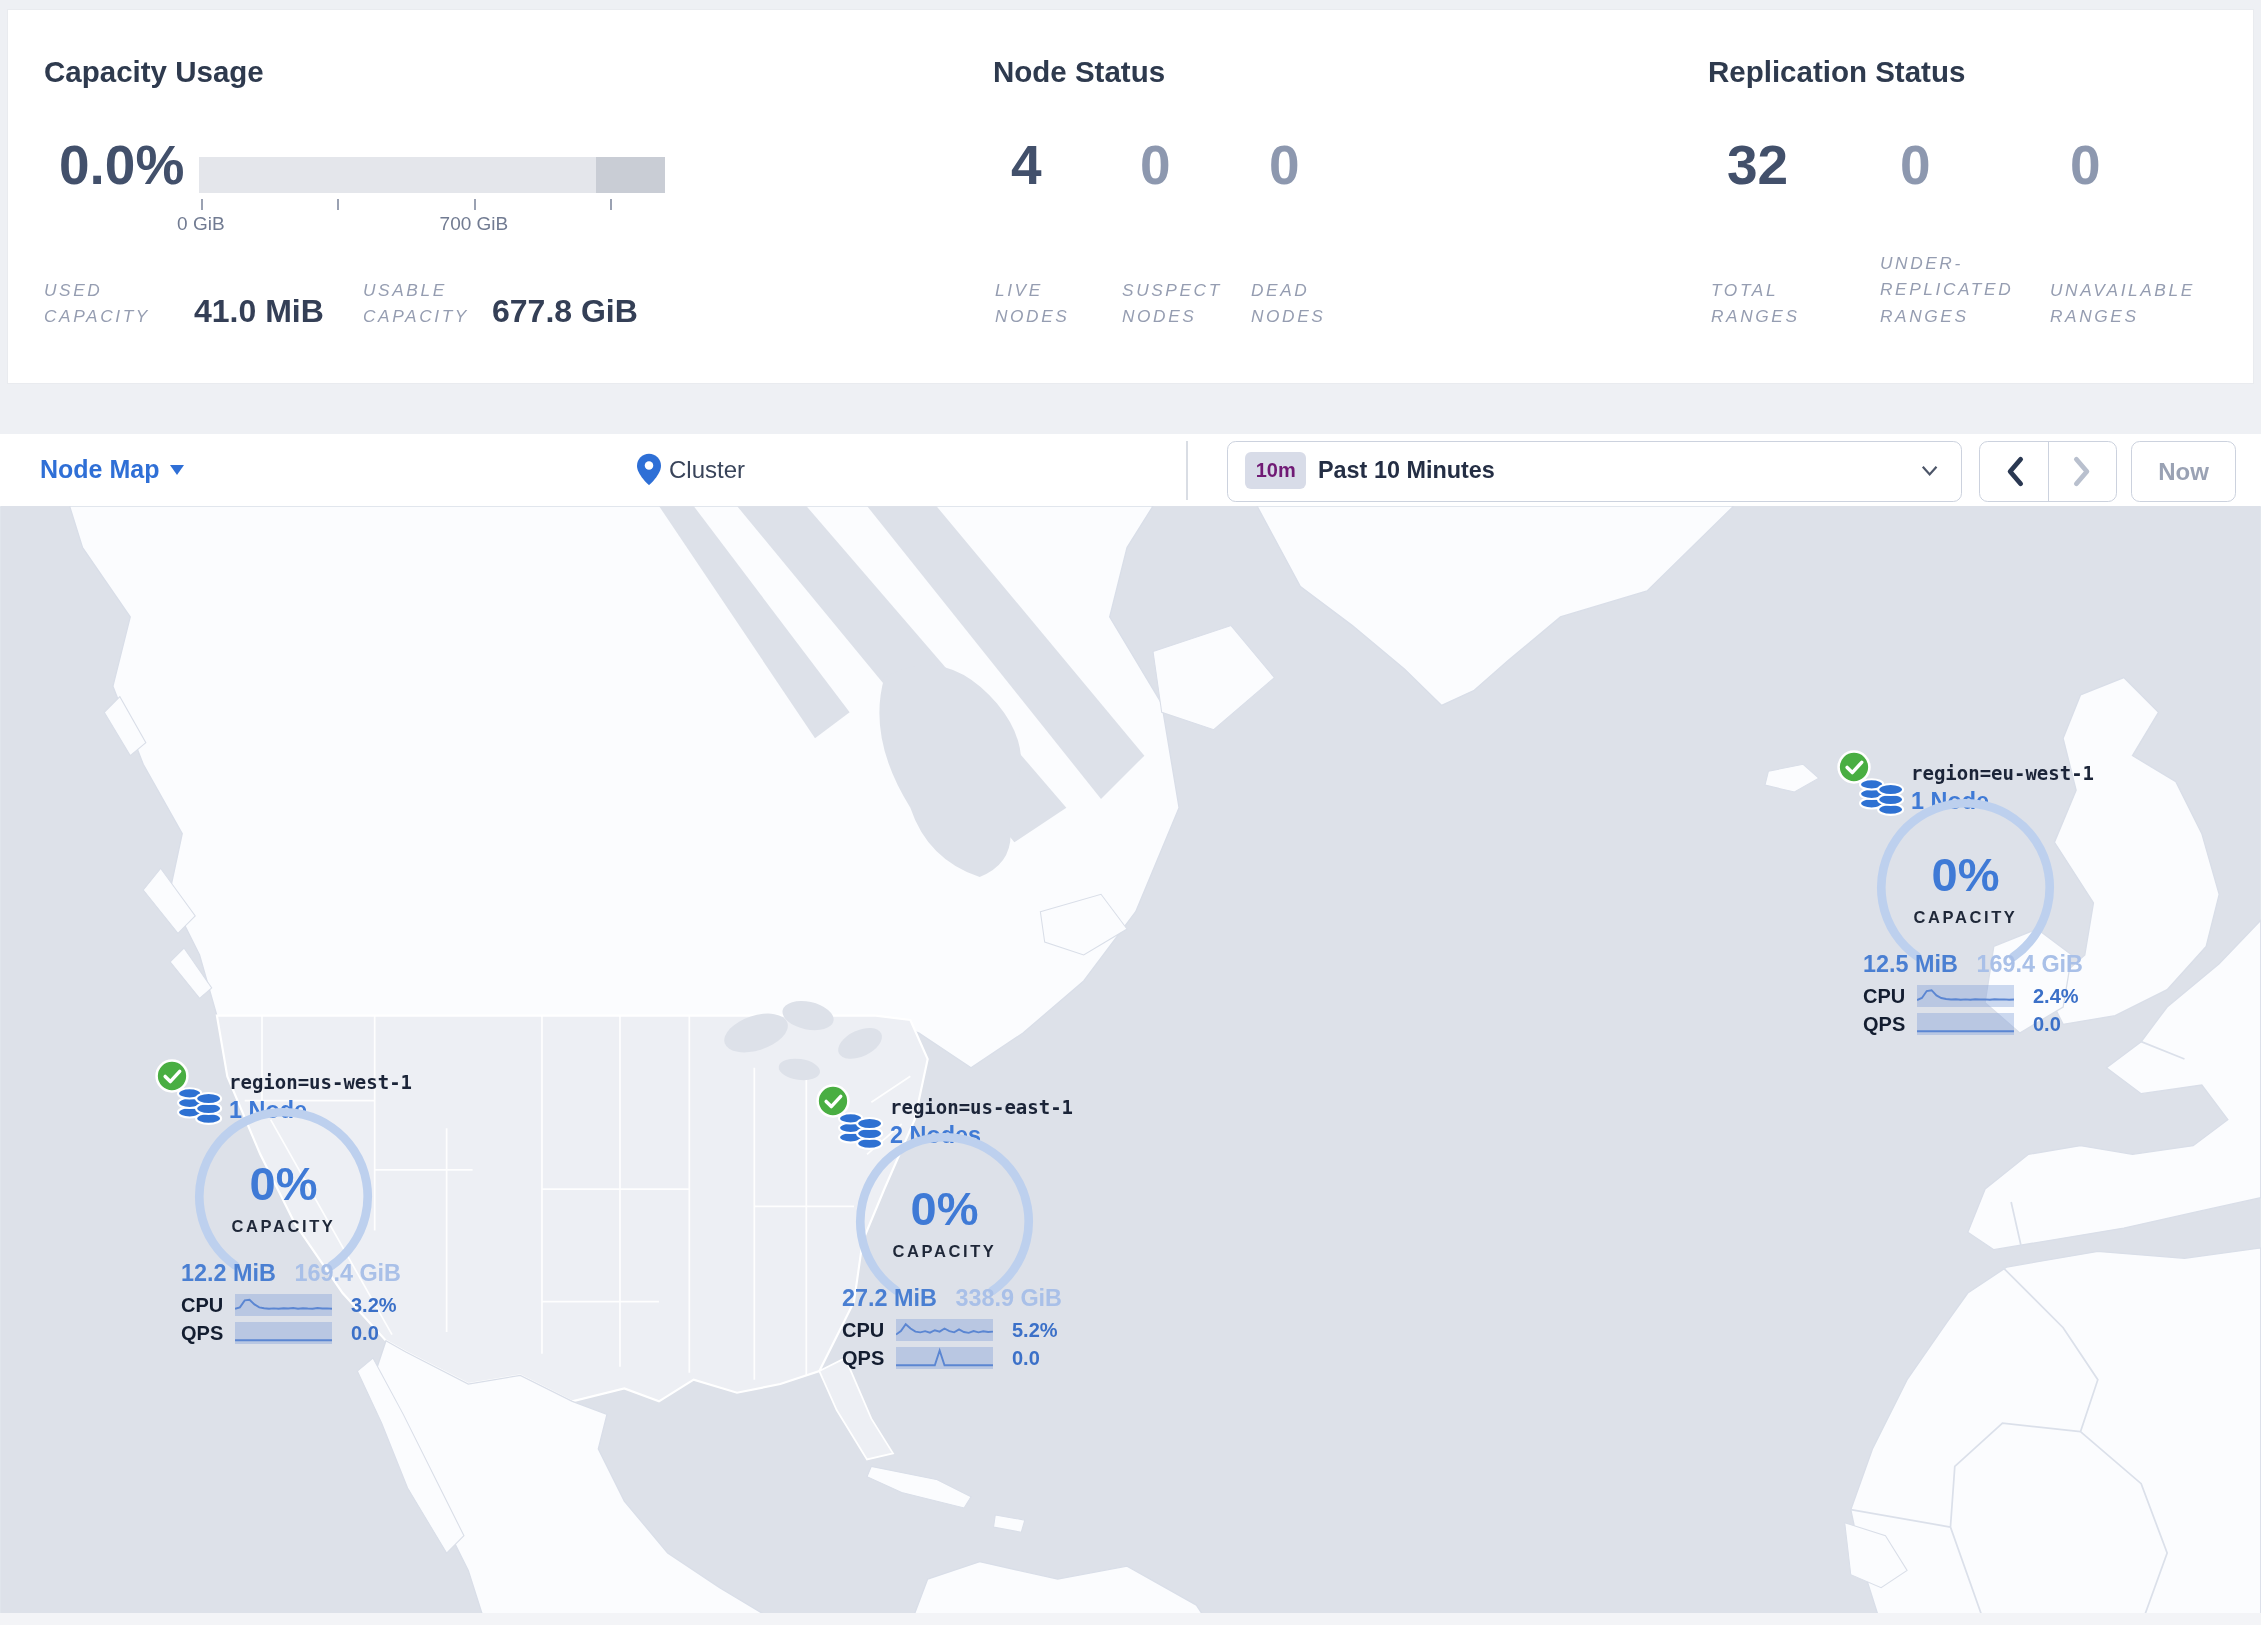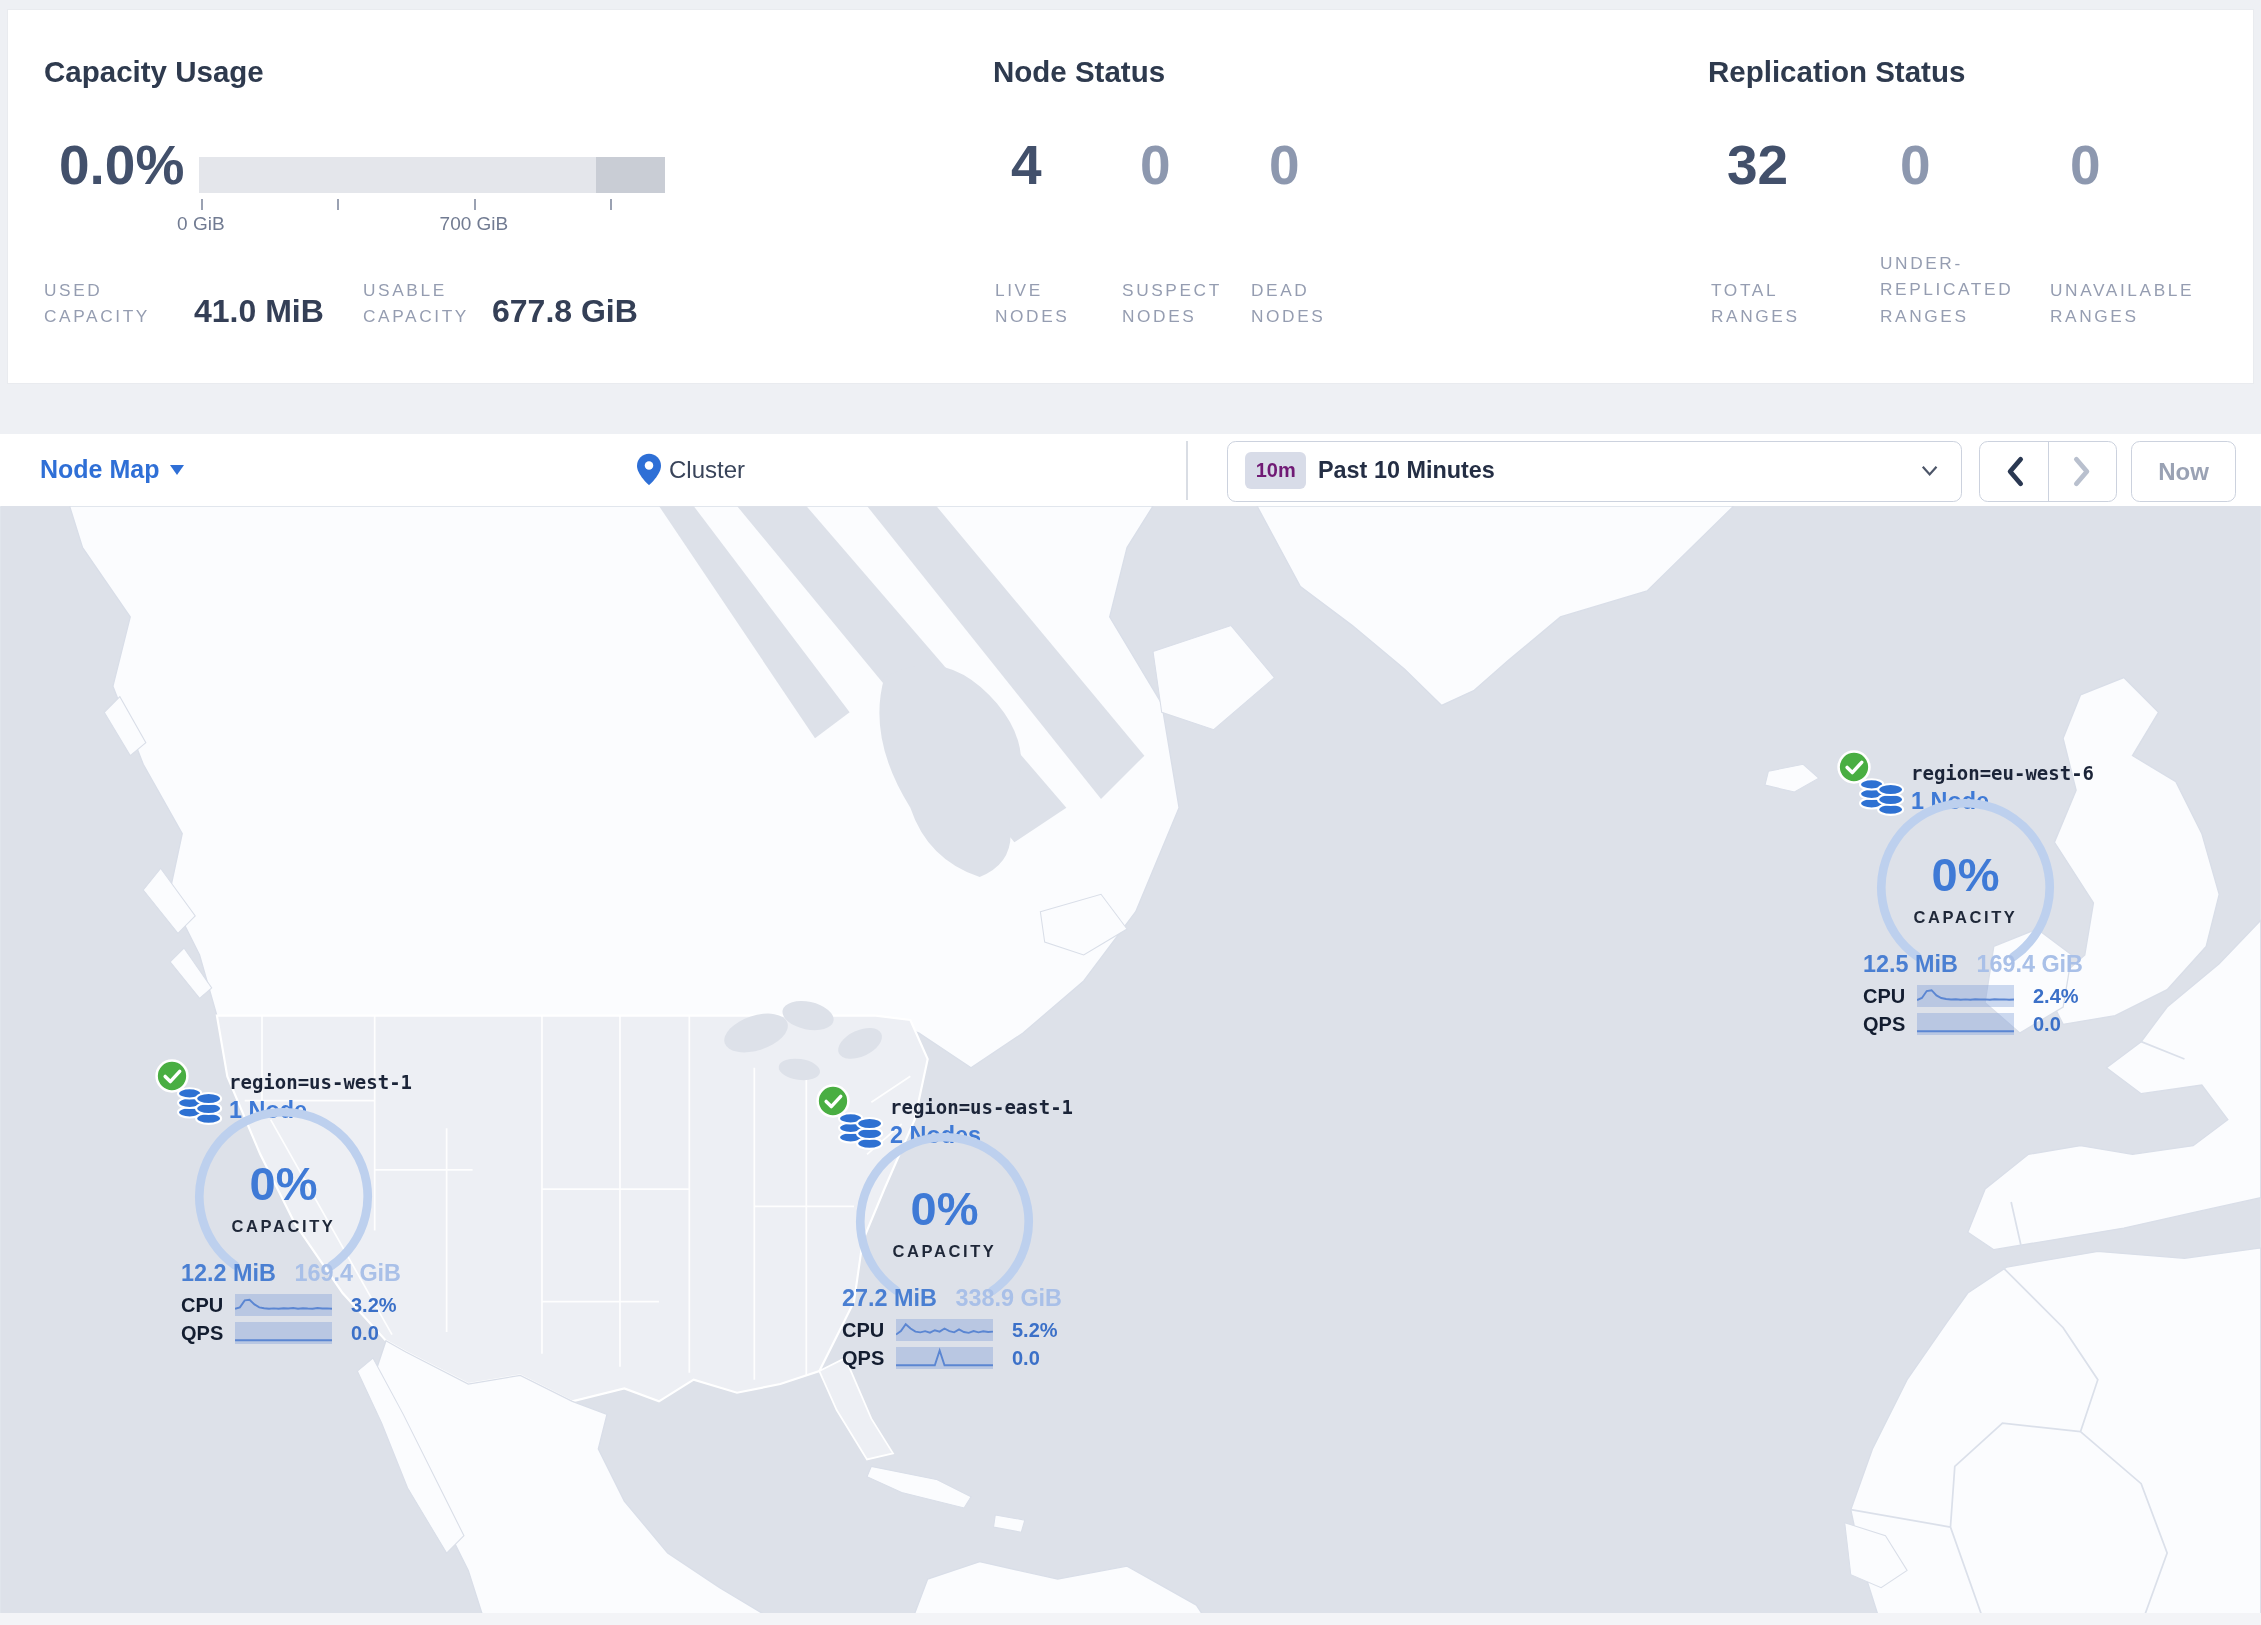--- a/index.html
+++ b/index.html
@@ -6,21 +6,21 @@
   #screen{position:relative;width:2261px;height:1626px;overflow:hidden;
           font-family:"Liberation Sans",sans-serif;color:#2e3a4e;}
 
   
   .stats-band{position:absolute;left:7px;top:8.7px;right:7px;height:373px;background:#fff;
               border:0.9px solid #e9ebef;}
   .stat-title{position:absolute;top:45px;font-size:29.5px;font-weight:700;color:#2e3a4e;}
   .big-num{position:absolute;top:128px;font-size:55px;font-weight:700;color:#42506b;line-height:1;margin-left:16px;}
   .big-num.dim{color:#8d98af;font-weight:600;}
   .cap-label{position:absolute;font-size:17.3px;letter-spacing:2.6px;color:#959db1;
-             line-height:1.55;white-space:pre-line;}
+             line-height:1.55;white-space:pre-line;font-style:italic;}
   .cap-value{position:absolute;font-size:32px;font-weight:700;color:#343f56;}
 
   .cap-bar{position:absolute;left:191px;top:147px;width:466px;height:36px;background:#e4e6eb;}
   .bar-dark{position:absolute;top:0;bottom:0;right:0;background:#c9cdd5;}
   .cap-axis{position:absolute;left:191px;top:186px;width:466px;height:43px;}
   .cap-tick{position:absolute;top:3.5px;width:1.7px;height:11.3px;background:#9aa1b2;}
   .cap-ticklabel{position:absolute;top:17.3px;font-size:19px;color:#717b92;transform:translateX(-50%);white-space:nowrap;}
 
   
   .toolbar{position:absolute;left:0;top:434px;width:2261px;height:73px;background:#fff;
@@ -316,21 +316,21 @@
     <svg class="m-db" width="50" height="54" viewBox="0 0 58 62">
       <g fill="#2e71d2" stroke="#ffffff" stroke-width="2.4">
         <ellipse cx="17" cy="43" rx="13.5" ry="6"></ellipse>
           <ellipse cx="17" cy="32" rx="13.5" ry="6"></ellipse>
           <ellipse cx="17" cy="21" rx="13.5" ry="6"></ellipse>
         <ellipse cx="39" cy="50" rx="14.5" ry="6.4"></ellipse>
           <ellipse cx="39" cy="38.5" rx="14.5" ry="6.4"></ellipse>
           <ellipse cx="39" cy="27" rx="14.5" ry="6.4"></ellipse>
       </g>
     </svg>
-    <div class="m-title">region=eu-west-6</div>
+    <div class="m-title">region=eu-west-1</div>
     <div class="m-nodes">1 Node</div>
     <svg class="m-ring" width="191" height="191" viewBox="0 0 220 220">
       <circle cx="110" cy="110" r="97" fill="none" stroke="#bdd0ee" stroke-width="10" stroke-linecap="round" stroke-dasharray="491 610" transform="rotate(125 110 110)"></circle>
     </svg>
     <div class="m-pct">0%</div>
     <div class="m-cap">CAPACITY</div>
     <div class="m-vals">
       <span class="m-val-used">12.5 MiB</span>
       <span class="m-val-usable">169.4 GiB</span>
     </div>

